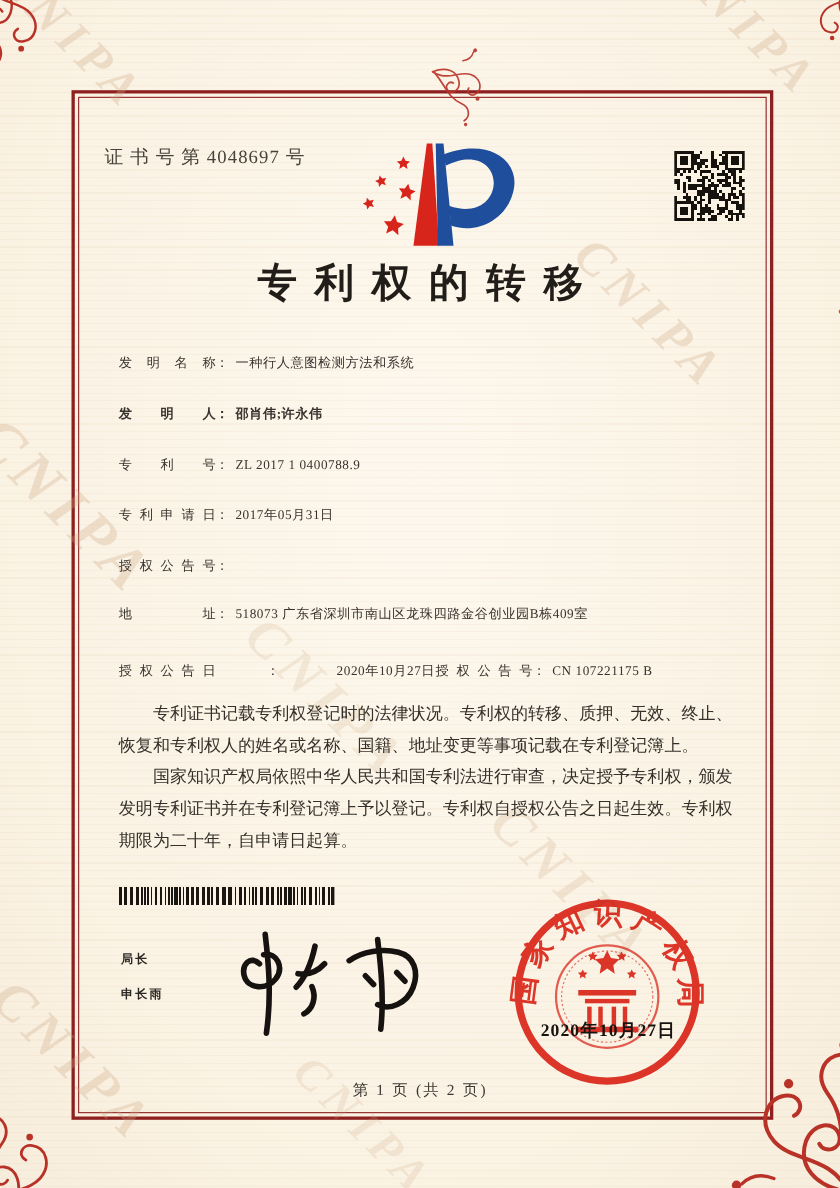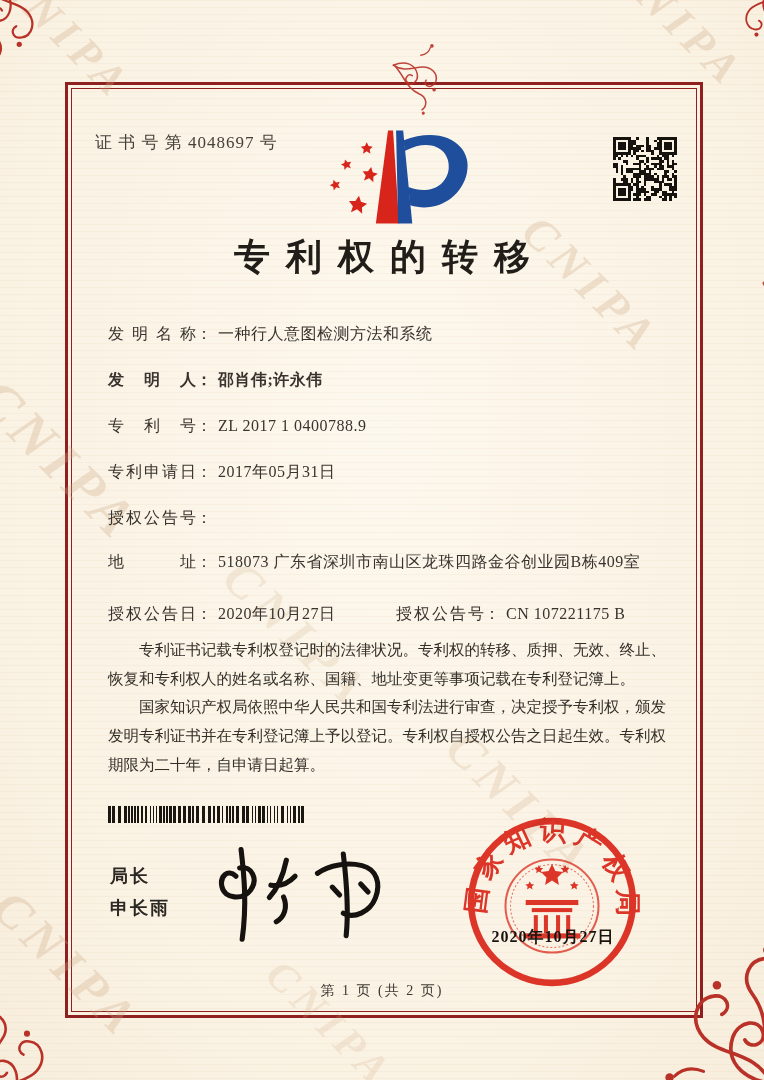--- a/index.html
+++ b/index.html
@@ -14,31 +14,31 @@
   .frame::after{content:""; position:absolute; inset:3px; border:1px solid #8e2020;}
   .wm{position:absolute; font-family:"Liberation Serif",serif; font-style:italic; font-weight:bold;
       color:rgba(206,170,132,.30); transform:rotate(45deg); letter-spacing:7px; pointer-events:none; z-index:1;}
   .orn{position:absolute; pointer-events:none; z-index:2;}
   .cert-no{position:absolute; left:95px; top:131px; font-size:17px; letter-spacing:1px; color:#46413a; z-index:3;}
   .logo{position:absolute; left:303px; top:124px; width:172px; height:110px; z-index:3;}
   .qr{position:absolute; left:613px; top:137px; width:64px; height:64px; z-index:3; fill:#16120e;}
   .title{position:absolute; left:0; top:233px; width:100%; text-align:center; font-size:36px; font-weight:700;
          letter-spacing:16px; text-indent:16px; color:#211d19; z-index:3;}
   .fields{position:absolute; left:108px; top:0; width:560px; z-index:3;}
-  .frow{position:absolute; display:flex; align-items:flex-start; font-size:16px; line-height:1.45;}
+  .frow{position:absolute; display:flex; align-items:flex-start; font-size:12px; line-height:1.45;}
   .flabel{display:inline-block; width:88px; text-align:justify; text-align-last:justify; flex:none; color:#38332e;}
   .fcolon{flex:none;}
   .fvalue{margin-left:6px; letter-spacing:.5px; max-width:452px;}
   .grant2{position:absolute; left:288px; top:0; display:flex;}
   .paras{position:absolute; left:108px; top:636px; width:558px; font-size:15.5px; line-height:1.85;
          text-align:justify; color:#332f29; z-index:3;}
   .paras p{margin:0; text-indent:2em;}
   .barcode{position:absolute; left:108px; top:806px; width:196px; height:17px; z-index:3; fill:#1a1712;}
   .signer{position:absolute; left:110px; z-index:4; font-family:Liberation Serif, serif;
-          font-size:18px; font-weight:600; letter-spacing:2px; color:#2b2723;}
+          font-size:11px; font-weight:600; letter-spacing:2px; color:#2b2723;}
   .sig{position:absolute; left:208px; top:843px; width:204px; height:102px; z-index:4;
        stroke:#15120f; fill:none; stroke-linecap:round; stroke-linejoin:round;}
   .seal{position:absolute; left:463px; top:813px; width:178px; height:178px; z-index:3;
         mix-blend-mode:multiply; opacity:.93;}
   .seal-date{position:absolute; left:466px; top:927px; width:174px; text-align:center; font-size:16px;
              font-weight:700; letter-spacing:1px; color:#17130f; z-index:5;}
   .pagenum{position:absolute; left:0; top:982px; width:100%; text-align:center; font-size:14px;
            letter-spacing:2px; z-index:3; color:#3d3832;}
   .footnote{position:absolute; left:0; top:1080px; width:100%; text-align:center; font-size:15px;
             letter-spacing:4px; color:#3d3832; z-index:3;}
@@ -479,21 +479,21 @@
     </div>
     <div class="frow" style="top:506px;">
       <span class="flabel">授权公告号</span>
         <span class="fcolon">：</span>
     </div>
     <div class="frow" style="top:550px;">
       <span class="flabel">地址</span>
         <span class="fcolon">：</span>
       <span class="fvalue">518073 广东省深圳市南山区龙珠四路金谷创业园B栋409室</span>
     </div>
-    <div class="frow" style="top:602px; width:560px;">
+    <div class="frow" style="top:602px; width:560px;gap:46px;">
       <span class="flabel">授权公告日</span>
         <span class="fcolon">：</span>
       <span class="fvalue">2020年10月27日</span>
       <span class="grant2">
         <span class="flabel">授权公告号</span>
           <span class="fcolon">：</span>
         <span class="fvalue">CN 107221175 B</span>
       </span>
     </div>
   </div>

